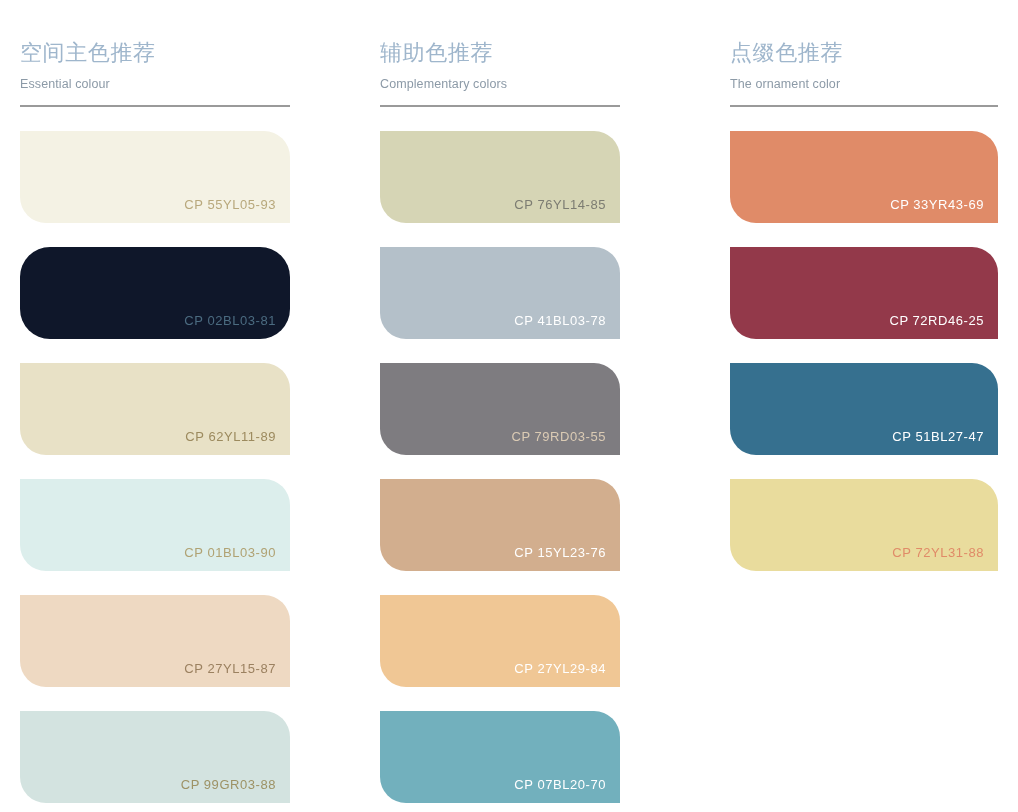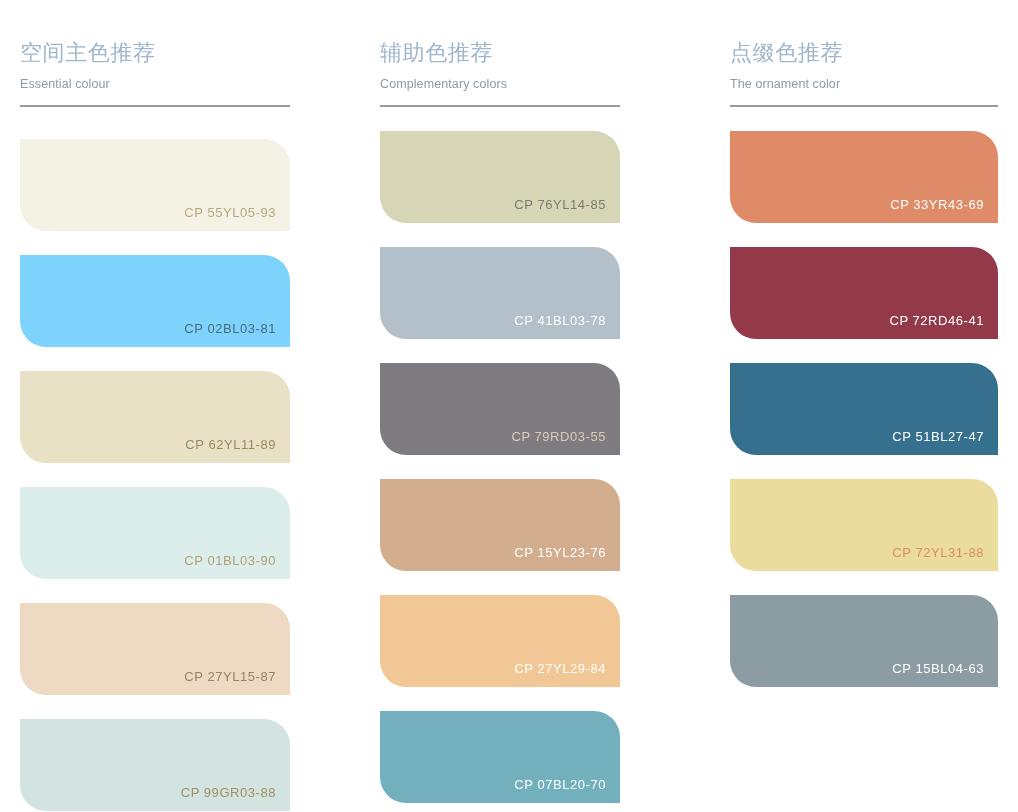--- a/index.html
+++ b/index.html
@@ -93,24 +93,24 @@
 <body>
 
 <div id="palette-board">
     <div class="palette-column col-0">
       <div class="column-header">
         <div class="column-title-cn">空间主色推荐</div>
         <div class="column-title-en">Essential colour</div>
         <div class="header-divider"></div>
       </div>
       <div class="swatch-list">
-        <div class="swatch" style="background: rgb(244, 242, 228); margin-top: 8px;">
+        <div class="swatch" style="background: rgb(244, 242, 228);">
           <span class="swatch-code" style="color: rgb(184, 168, 124);">CP 55YL05-93</span>
         </div>
-        <div class="swatch" style="background: #7dd3fc;">
+        <div class="swatch" style="background: #0f172a; border-radius: 30px;">
           <span class="swatch-code" style="color: rgb(75, 107, 128);">CP 02BL03-81</span>
         </div>
         <div class="swatch" style="background: rgb(232, 225, 198);">
           <span class="swatch-code" style="color: rgb(156, 138, 94);">CP 62YL11-89</span>
         </div>
         <div class="swatch" style="background: rgb(220, 238, 236);">
           <span class="swatch-code" style="color: rgb(176, 162, 115);">CP 01BL03-90</span>
         </div>
         <div class="swatch" style="background: rgb(238, 217, 194);">
           <span class="swatch-code" style="color: rgb(155, 129, 96);">CP 27YL15-87</span>
@@ -151,26 +151,23 @@
       <div class="column-header">
         <div class="column-title-cn">点缀色推荐</div>
         <div class="column-title-en">The ornament color</div>
         <div class="header-divider"></div>
       </div>
       <div class="swatch-list">
         <div class="swatch" style="background: rgb(224, 139, 104);">
           <span class="swatch-code" style="color: rgb(255, 255, 255);">CP 33YR43-69</span>
         </div>
         <div class="swatch" style="background: rgb(147, 57, 74);">
-          <span class="swatch-code" style="color: rgb(255, 255, 255);">CP 72RD46-41</span>
+          <span class="swatch-code" style="color: rgb(255, 255, 255);">CP 72RD46-25</span>
         </div>
         <div class="swatch" style="background: rgb(54, 112, 143);">
           <span class="swatch-code" style="color: rgb(255, 255, 255);">CP 51BL27-47</span>
         </div>
         <div class="swatch" style="background: rgb(233, 220, 157);">
           <span class="swatch-code" style="color: rgb(224, 139, 104);">CP 72YL31-88</span>
         </div>
-        <div class="swatch" style="background: rgb(139, 156, 162);">
-          <span class="swatch-code" style="color: rgb(255, 255, 255);">CP 15BL04-63</span>
-        </div>
       </div>
     </div>
   </div>
 
 </body></html>

